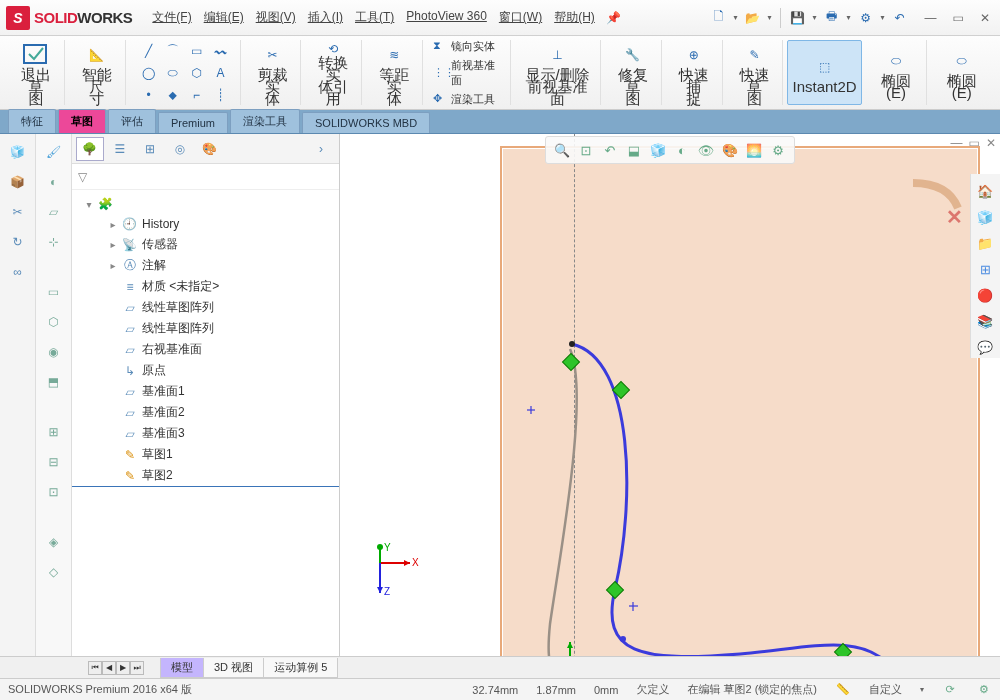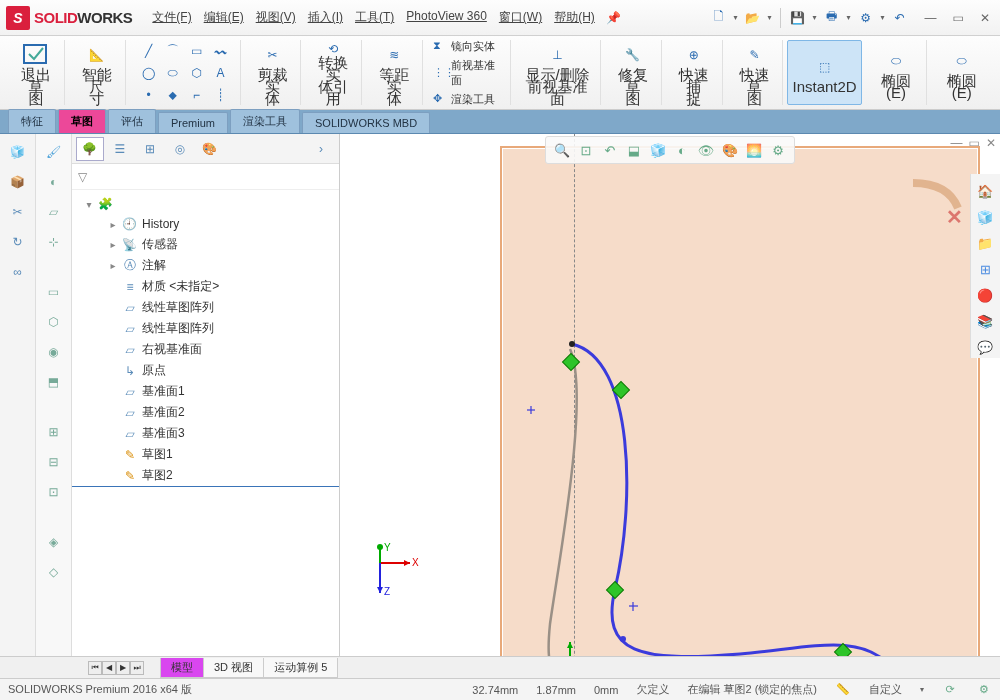--- a/index.html
+++ b/index.html
@@ -74,21 +74,21 @@
   .handle { fill:#2ec429; stroke:#0a7a00; stroke-width:1; }
   
   .cursor-arrow { position:absolute; left:445px; top:520px; z-index:10; font-size:16px; color:#000; pointer-events:none; }
   .triad { position:absolute; left:20px; bottom:50px; z-index:4; }
   .origin-marker { position:absolute; left:210px; top:506px; z-index:4; }
   .confirm-corner { position:absolute; right:32px; top:44px; z-index:4; opacity:0.6; }
   
   
   .bottom-tabs { height:22px; background:#f0f0f0; border-top:1px solid #ccc; display:flex; align-items:center; padding-left:90px; gap:0; }
   .btab { padding:2px 10px; border:1px solid #ccc; border-top:none; background:#f8f8f8; font-size:11px; cursor:default; margin-right:-1px; }
-  .btab.active { background:#d946ef; }
+  .btab.active { background:#c4b5fd; }
   .hscroll { display:flex; gap:0; margin-right:4px; position:absolute; left:88px; }
   .hscroll span { width:14px; height:14px; border:1px solid #bbb; background:#eee; display:flex; align-items:center; justify-content:center; font-size:8px; cursor:default; }
   
   
   .status { height:22px; background:#f4f4f4; border-top:1px solid #ccc; display:flex; align-items:center; padding:0 8px; font-size:11px; color:#555; gap:18px; }
   .status .cell { white-space:nowrap; }
   .status .spacer { flex:1; }
   .status .sico { width:16px; height:16px; display:flex; align-items:center; justify-content:center; color:#6a8; }
 </style>
 </head>

